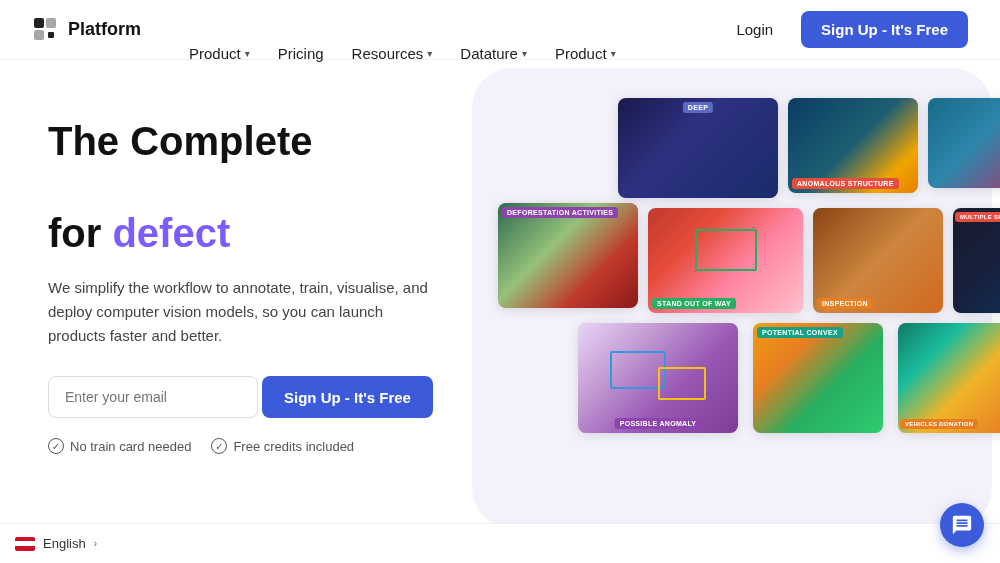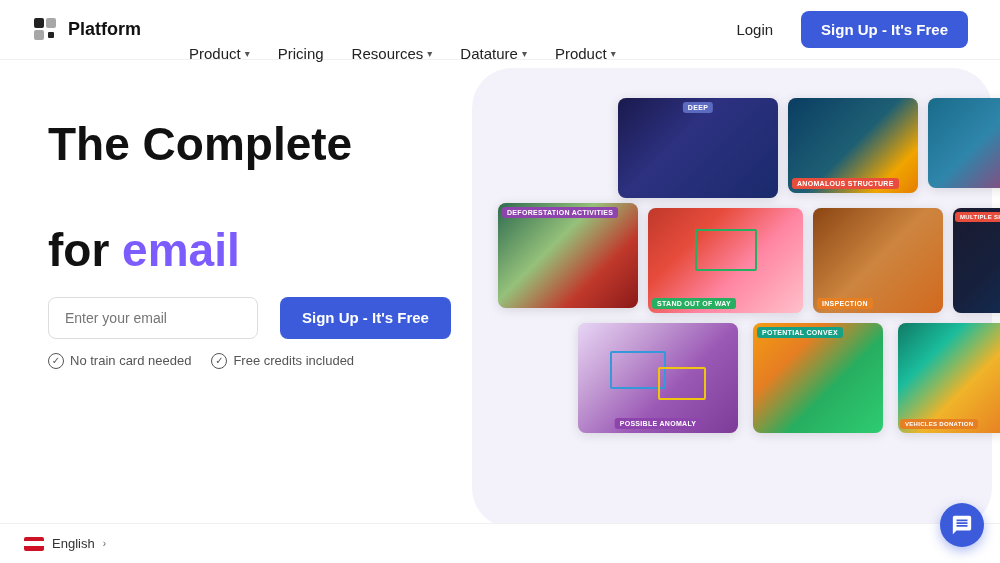--- a/index.html
+++ b/index.html
@@ -91,40 +91,40 @@
       overflow: hidden;
       height: calc(563px - 60px);
     }
 
     
     .left-side {
       flex: 0 0 430px;
       padding-top: 10px;
     }
     .hero-title {
-      font-size: 46px;
+      font-size: 40px;
       font-weight: 800;
       line-height: 1.15;
       color: #111;
       margin-bottom: 20px;
     }
     .hero-title .highlight {
       color: #7c5cfc;
     }
     .hero-subtitle {
       font-size: 15px;
       color: #444;
       line-height: 1.6;
       max-width: 380px;
       margin-bottom: 28px;
     }
     .email-row {
       display: flex;
-      gap: 22px;
-      margin-bottom: 14px;
+      gap: 4px;
+      margin-bottom: 20px;
     }
     .email-input {
       border: 1.5px solid #ddd;
       border-radius: 8px;
       padding: 12px 16px;
       font-size: 14px;
       width: 210px;
       color: #555;
       outline: none;
     }
@@ -263,21 +263,21 @@
     .bottom-bar {
       position: absolute;
       bottom: 0;
       left: 0;
       right: 0;
       height: 40px;
       background: #fff;
       border-top: 1px solid #f0f0f0;
       display: flex;
       align-items: center;
-      padding: 0 24px;
+      padding: 0 15px;
       gap: 8px;
     }
     .lang-flag {
       width: 20px;
       height: 14px;
       display: flex;
       overflow: hidden;
       border-radius: 2px;
     }
     .lang-text {
@@ -348,22 +348,23 @@
     <button class="signup-btn">Sign Up - It's Free</button>
   </div>
 </nav>
 
 <div class="main-content">
 
   <div class="left-side">
     <h1 class="hero-title">
       <span>The Complete</span><br>
       <br>
-      <span>for </span><span class="highlight">email</span><br>
+      <span>for </span><span class="highlight">defect</span><br>
     </h1>
+    <p class="hero-subtitle">We simplify the workflow to annotate, train, visualise, and deploy computer vision models, so you can launch products faster and better.</p>
 
     <div class="email-row">
       <input class="email-input" type="email" placeholder="Enter your email" style="">
       <button class="signup-hero-btn">Sign Up - It's Free</button>
     </div>
 
     <div class="badges-row">
       <div class="badge">
         <div class="badge-icon">✓</div>
         <span>No train card needed</span>

